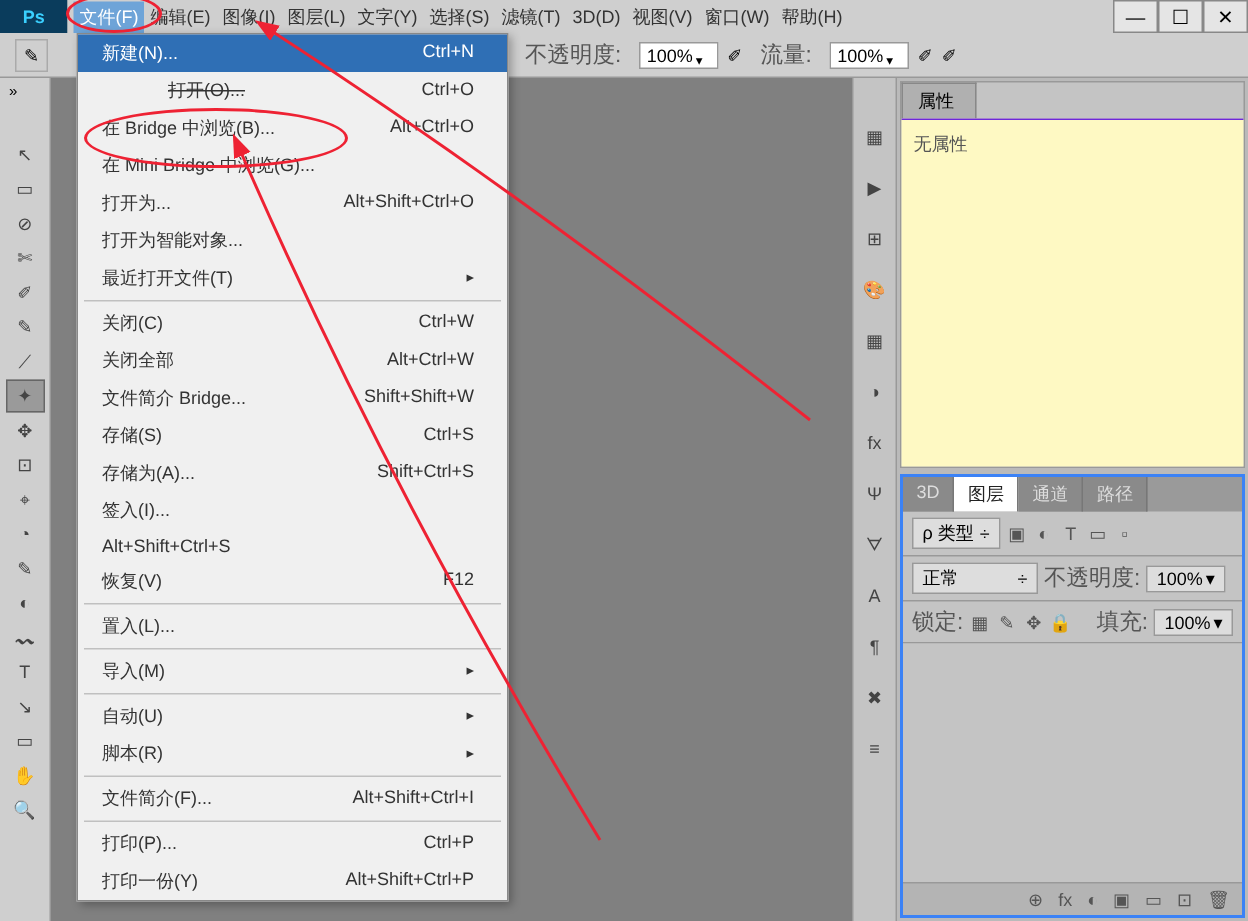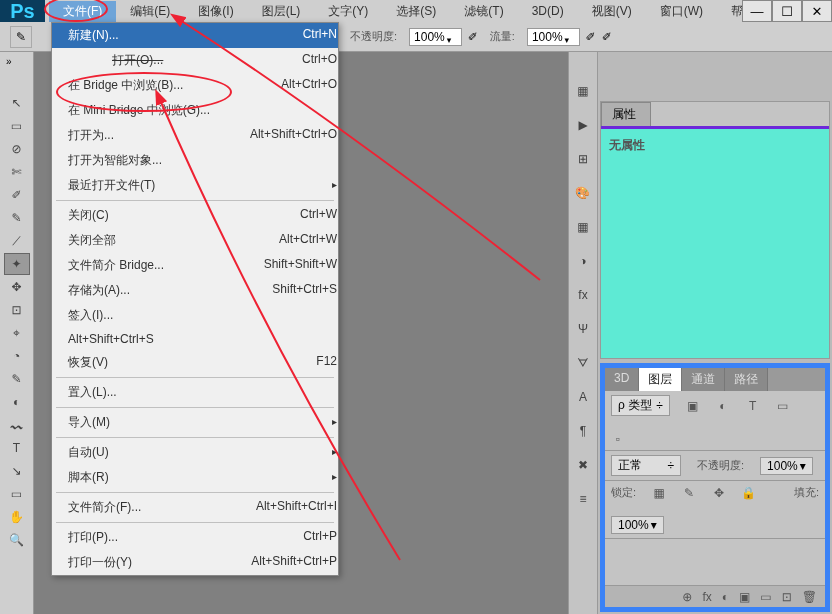--- a/index.html
+++ b/index.html
@@ -1,53 +1,53 @@
 <!DOCTYPE html>
 <html><head>
 <meta charset="utf-8">
 <style>
 * { margin: 0; padding: 0; box-sizing: border-box; font-family: "Microsoft YaHei", sans-serif; font-size: 12px; }
 body { background: #b8b8b8; width: 832px; height: 614px; overflow: hidden; position: relative; }
-.app-logo { position: absolute; top: 0; left: 0; width: 45px; height: 22px; background:#0a3c5c; color:#3ad0ff; font-weight:bold; font-size:20px; line-height:22px; text-align:center; }
+.app-logo { position: absolute; top: 0; left: 0; width: 45px; height: 22px; background:#0a3c5c; color:#3ad0ff; font-weight:bold; font-size:12px; line-height:22px; text-align:center; }
 .menubar { position: absolute; top: 0; left: 45px; right: 0; height: 22px; background:#cfcfcf; display:flex; align-items:center; padding-left:4px; }
-.menubar .menu-item { padding:2px 14px; color:#333; cursor:default; }
+.menubar .menu-item { padding:2px 4px; color:#333; cursor:default; }
 .menubar .menu-item.open { background:#6ea4d8; color:#fff; }
 .win-controls { position:absolute; top:0; right:0; display:flex; }
 .win-controls div { width:30px; height:22px; border:1px solid #888; background:#e5e5e5; display:flex; align-items:center; justify-content:center; font-size:13px; }
 .options-bar { position:absolute; top:22px; left:0; right:0; height:30px; background:#cfcfcf; border-bottom:1px solid #999; display:flex; align-items:center; padding-left:10px; gap:6px; }
 .options-bar .seg { display:flex; align-items:center; gap:4px; padding:0 6px; }
 .options-bar .pct { border:1px solid #999; background:#fff; padding:1px 4px; display:flex; align-items:center; }
 .options-bar .dd { width:10px; height:10px; margin-left:2px; display:inline-block; }
 .options-bar .dd::after { content:"▾"; font-size:9px; }
 .tool-icon-small { width:22px; height:22px; border:1px solid #aaa; display:flex; align-items:center; justify-content:center; }
 .toolbox { position:absolute; top:52px; left:0; width:34px; bottom:0; background:#cfcfcf; border-right:1px solid #999; display:flex; flex-direction:column; align-items:center; padding-top:40px; }
 .toolbox .tool { width:26px; height:22px; margin-bottom:1px; display:flex; align-items:center; justify-content:center; color:#444; }
 .toolbox .tool.active { background:#9a9a9a; border:1px solid #666; }
 .toolbox .corner { position:absolute; top:4px; left:6px; font-size:10px; }
 .canvas { position:absolute; top:52px; left:34px; right:264px; bottom:0; background:#808080; }
 .dropdown { position:absolute; top:22px; left:51px; width:288px; background:#f0f0f0; border:1px solid #888; box-shadow:2px 2px 6px rgba(0,0,0,.3); z-index:50; }
-.dropdown .row { display:flex; justify-content:space-between; padding:4px 1px 4px 16px; color:#333; }
+.dropdown .row { display:flex; justify-content:space-between; padding:4px 22px 4px 16px; color:#333; }
 .dropdown .row.hi { background:#2f6fb5; color:#fff; }
 .dropdown hr { border:none; border-top:1px solid #c0c0c0; margin:2px 4px; }
 .dropdown .arrow::after { content:"▸"; font-size:10px; margin-left:4px; }
 .right-dock { position:absolute; top:52px; right:0; width:264px; bottom:0; background:#bababa; display:flex; }
 .dock-strip { width:30px; background:#c4c4c4; border-left:1px solid #999; border-right:1px solid #999; display:flex; flex-direction:column; align-items:center; padding-top:28px; gap:12px; }
 .dock-strip .dicon { width:22px; height:22px; display:flex; align-items:center; justify-content:center; color:#444; }
-.panels { flex:1; display:flex; flex-direction:column;margin-top:47px; }
+.panels { flex:1; display:flex; flex-direction:column; }
 .panel-props { background:#c4c4c4; border:1px solid #999; margin:2px; display:flex; flex-direction:column; height:258px; }
 .panel-tab { background:#b0b0b0; padding:3px 10px; width:50px; border:1px solid #888; border-bottom:none; }
-.panel-body { flex:1; background:#5eead4; border-top:3px solid #6d28d9; padding:8px; color:#555;font-weight:bold; }
-.panel-layers { background:#c4c4c4; border:5px solid #3b82f6; margin:2px; flex:1; display:flex; flex-direction:column; }
+.panel-body { flex:1; background:#fef9c3; border-top:1px solid #6d28d9; padding:8px; color:#555; }
+.panel-layers { background:#c4c4c4; border:2px solid #3b82f6; margin:2px; flex:1; display:flex; flex-direction:column; }
 .tabs-row { display:flex; background:#9a9a9a; }
 .tabs-row .t { padding:3px 9px; background:#8a8a8a; color:#ddd; border-right:1px solid #777; }
 .tabs-row .t.active { background:#ffffff; color:#222; }
-.layer-controls { padding:4px 6px; display:flex; align-items:center; gap:16px; border-bottom:1px solid #999; flex-wrap:wrap; }
+.layer-controls { padding:4px 6px; display:flex; align-items:center; gap:4px; border-bottom:1px solid #999; flex-wrap:wrap; }
 .layer-controls .sel { border:1px solid #999; background:#ddd; padding:1px 6px; display:flex; align-items:center; }
 .layer-controls .ic { width:14px; height:14px; display:inline-flex; align-items:center; justify-content:center; color:#555; }
-.lsmall { font-size:11px; color:#555; }
+.lsmall { font-size:15px; color:#555; }
 .layers-area { flex:1; background:#c4c4c4; }
 .layers-footer { height:22px; background:#b4b4b4; border-top:1px solid #999; display:flex; align-items:center; justify-content:flex-end; gap:10px; padding:0 8px; color:#555; }
 .annot { position:absolute; pointer-events:none; z-index:100; }
 .ellipse1 { border:2px solid #e23; border-radius:50%; }
 svg.arrows { position:absolute; top:0; left:0; width:832px; height:614px; z-index:60; pointer-events:none; }
 </style>
 </head>
 <body>
 
 <div class="app-logo">Ps</div>
@@ -152,20 +152,24 @@
     </div>
     <div class="row">
       <span>关闭全部</span>
       <span>Alt+Ctrl+W</span>
     </div>
     <div class="row">
       <span>文件简介 Bridge...</span>
       <span>Shift+Shift+W</span>
     </div>
     <div class="row">
+      <span>存储(S)</span>
+      <span>Ctrl+S</span>
+    </div>
+    <div class="row">
       <span>存储为(A)...</span>
       <span>Shift+Ctrl+S</span>
     </div>
     <div class="row">
       <span>签入(I)...</span>
       <span></span>
     </div>
     <div class="row">
       <span>Alt+Shift+Ctrl+S</span>
     </div>
@@ -241,21 +245,21 @@
             <span>ρ 类型</span> 
             <span style="margin-left:4px">÷</span>
           </div>
         <span class="ic">▣</span>
         <span class="ic">◐</span>
         <span class="ic">T</span>
         <span class="ic">▭</span>
         <span class="ic">▫</span>
       </div>
       <div class="layer-controls">
-        <div class="sel" style="width:70px">
+        <div class="sel" style="width:84px">
             <span>正常</span> 
             <span style="margin-left:auto">÷</span>
           </div>
         <span class="lsmall">不透明度:</span>
         <div class="sel">
             <span>100%</span>
             <span style="margin-left:2px">▾</span>
           </div>
       </div>
       <div class="layer-controls">

